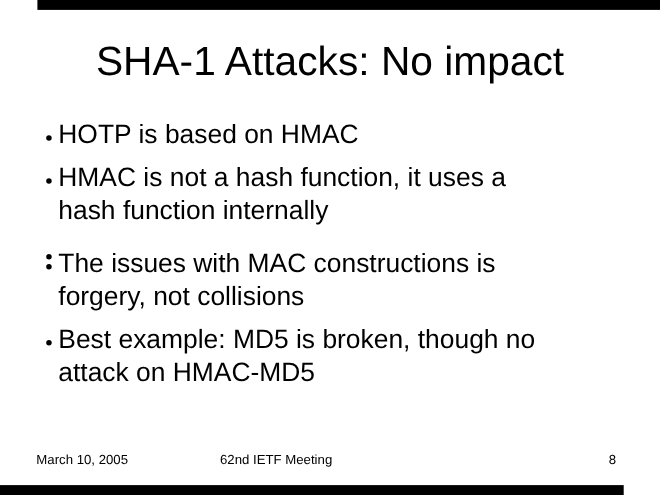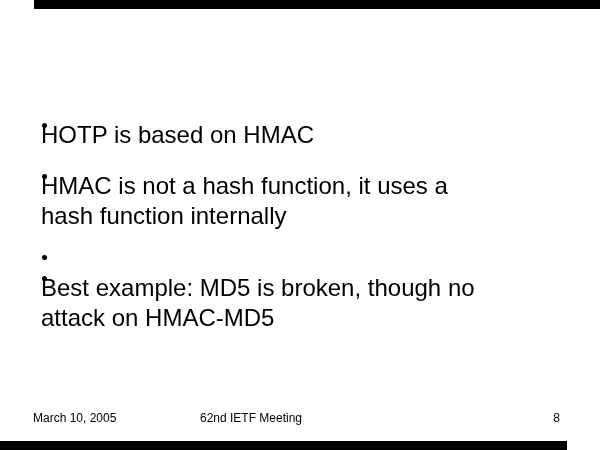--- a/index.html
+++ b/index.html
@@ -29,21 +29,21 @@
     margin: 0; padding: 0;
     text-align: center;
     font-size: 37px; font-weight: 400; line-height: 46px;
     white-space: nowrap;
   }
   .bullets {
     position: absolute; top: 108px; left: 41px; width: 500px;
     margin: 0; padding: 0; list-style: none;
     font-size: 24px; line-height: 30px;
   }
-  .bullets li { display: flex; margin-top: 9px; flex-direction: column; }
+  .bullets li { display: flex; margin-top: 9px; }
   .bullets li:first-child { margin-top: 0; }
   .dot {
     flex: 0 0 12px; width: 12px; position: relative;
   }
   .dot::before {
     content: ""; position: absolute; left: 1px; top: 15px;
     width: 5px; height: 5px; border-radius: 50%;
     background: #000000;
   }
   .btext { white-space: pre-line; }
@@ -55,33 +55,39 @@
   .f-center{ position: absolute; left: 0; top: 0; width: 502px; text-align: center; white-space: nowrap; }
   .f-right { position: absolute; right: 40px; top: 0; white-space: nowrap; }
 </style>
 </head>
 <body>
 
 <div class="stage">
 
   <div class="bar-top"></div>
 
+  <h1 class="title">SHA-1 Attacks: No impact</h1>
 
   <ul class="bullets">
     <li>
       <span class="dot"></span>
       <span class="btext">HOTP is based on HMAC</span>
     </li>
     <li>
       <span class="dot"></span>
       <span class="btext">HMAC is not a hash function, it uses a
 hash function internally</span>
     </li>
     <li>
       <span class="dot"></span>
+    </li>
+    <li>
+      <span class="dot"></span>
+      <span class="btext">The issues with MAC constructions is
+forgery, not collisions</span>
     </li>
     <li>
       <span class="dot"></span>
       <span class="btext">Best example: MD5 is broken, though no
 attack on HMAC-MD5</span>
     </li>
   </ul>
 
   <div class="footer">
     <span class="f-left">March 10, 2005</span>

